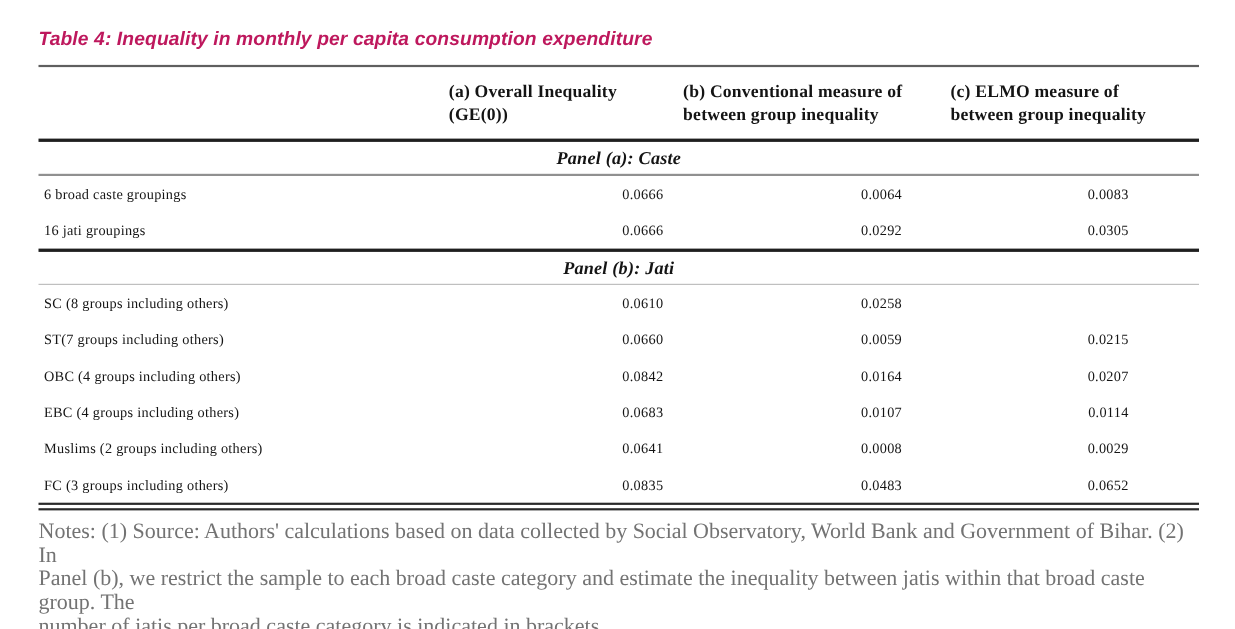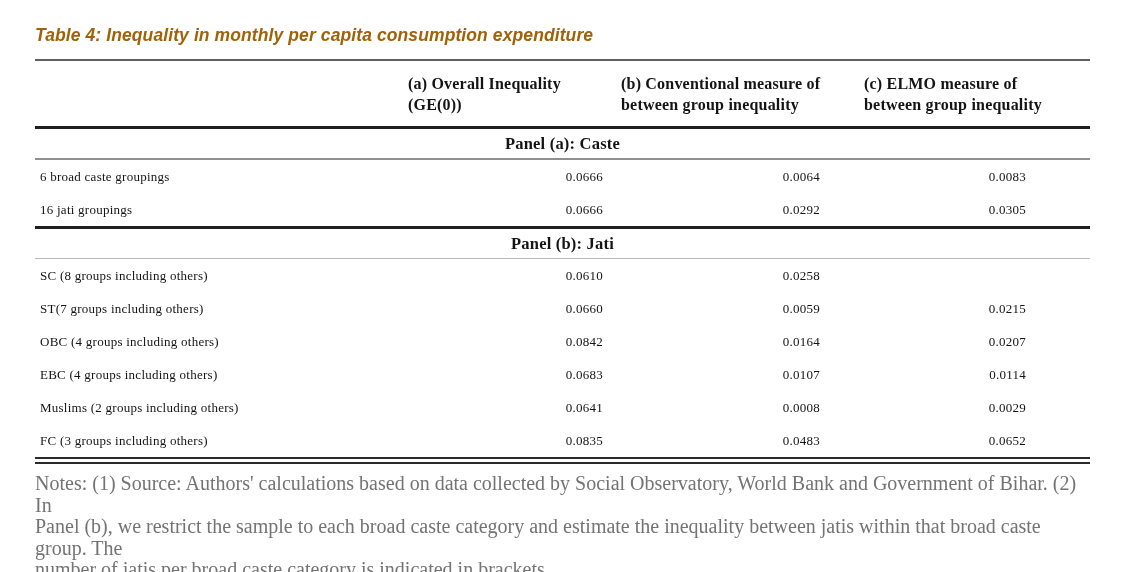--- a/index.html
+++ b/index.html
@@ -19,21 +19,21 @@
     overflow: hidden;
   }
   .table-title {
     margin: 0;
     padding-top: 25px;
     padding-bottom: 13px;
     font-family: "Liberation Sans", sans-serif;
     font-size: 17.5px;
     font-weight: bold;
     font-style: italic;
-    color: #a16207;
+    color: #be185d;
     letter-spacing: 0.1px;
   }
   .tbl {
     width: 1055px;
   }
   .rule {
     width: 100%;
     border: 0;
   }
   .rule.top {
@@ -74,20 +74,21 @@
   .col-head.a { padding-left: 5px; }
   .col-head.b { padding-left: 18px; }
   .col-head.c { padding-left: 26px; }
   .panel-head {
     height: 29px;
     line-height: 29px;
     text-align: center;
     font-weight: bold;
     font-size: 16.5px;
     letter-spacing: 0.2px;
+    font-style: italic;
   }
   .data-row {
     height: 33px;
   }
   .cell {
     font-size: 13px;
     letter-spacing: 0.25px;
   }
   .cell.lbl {
     padding-left: 5px;

